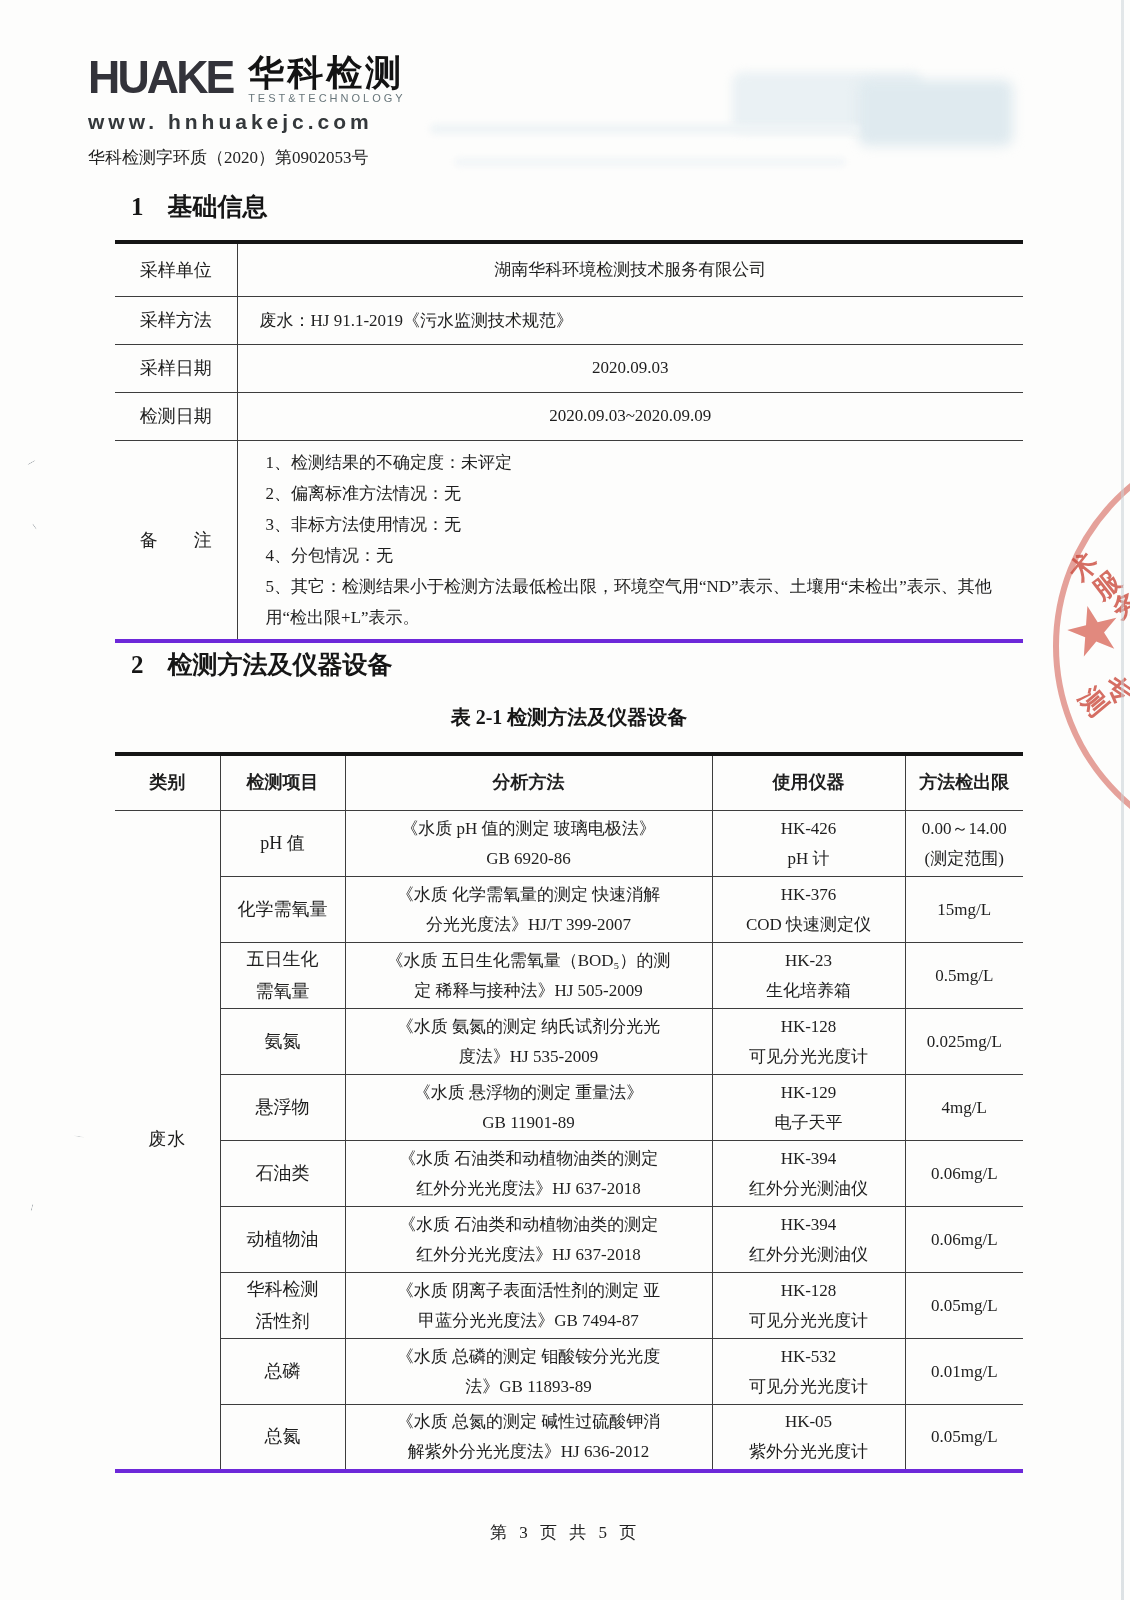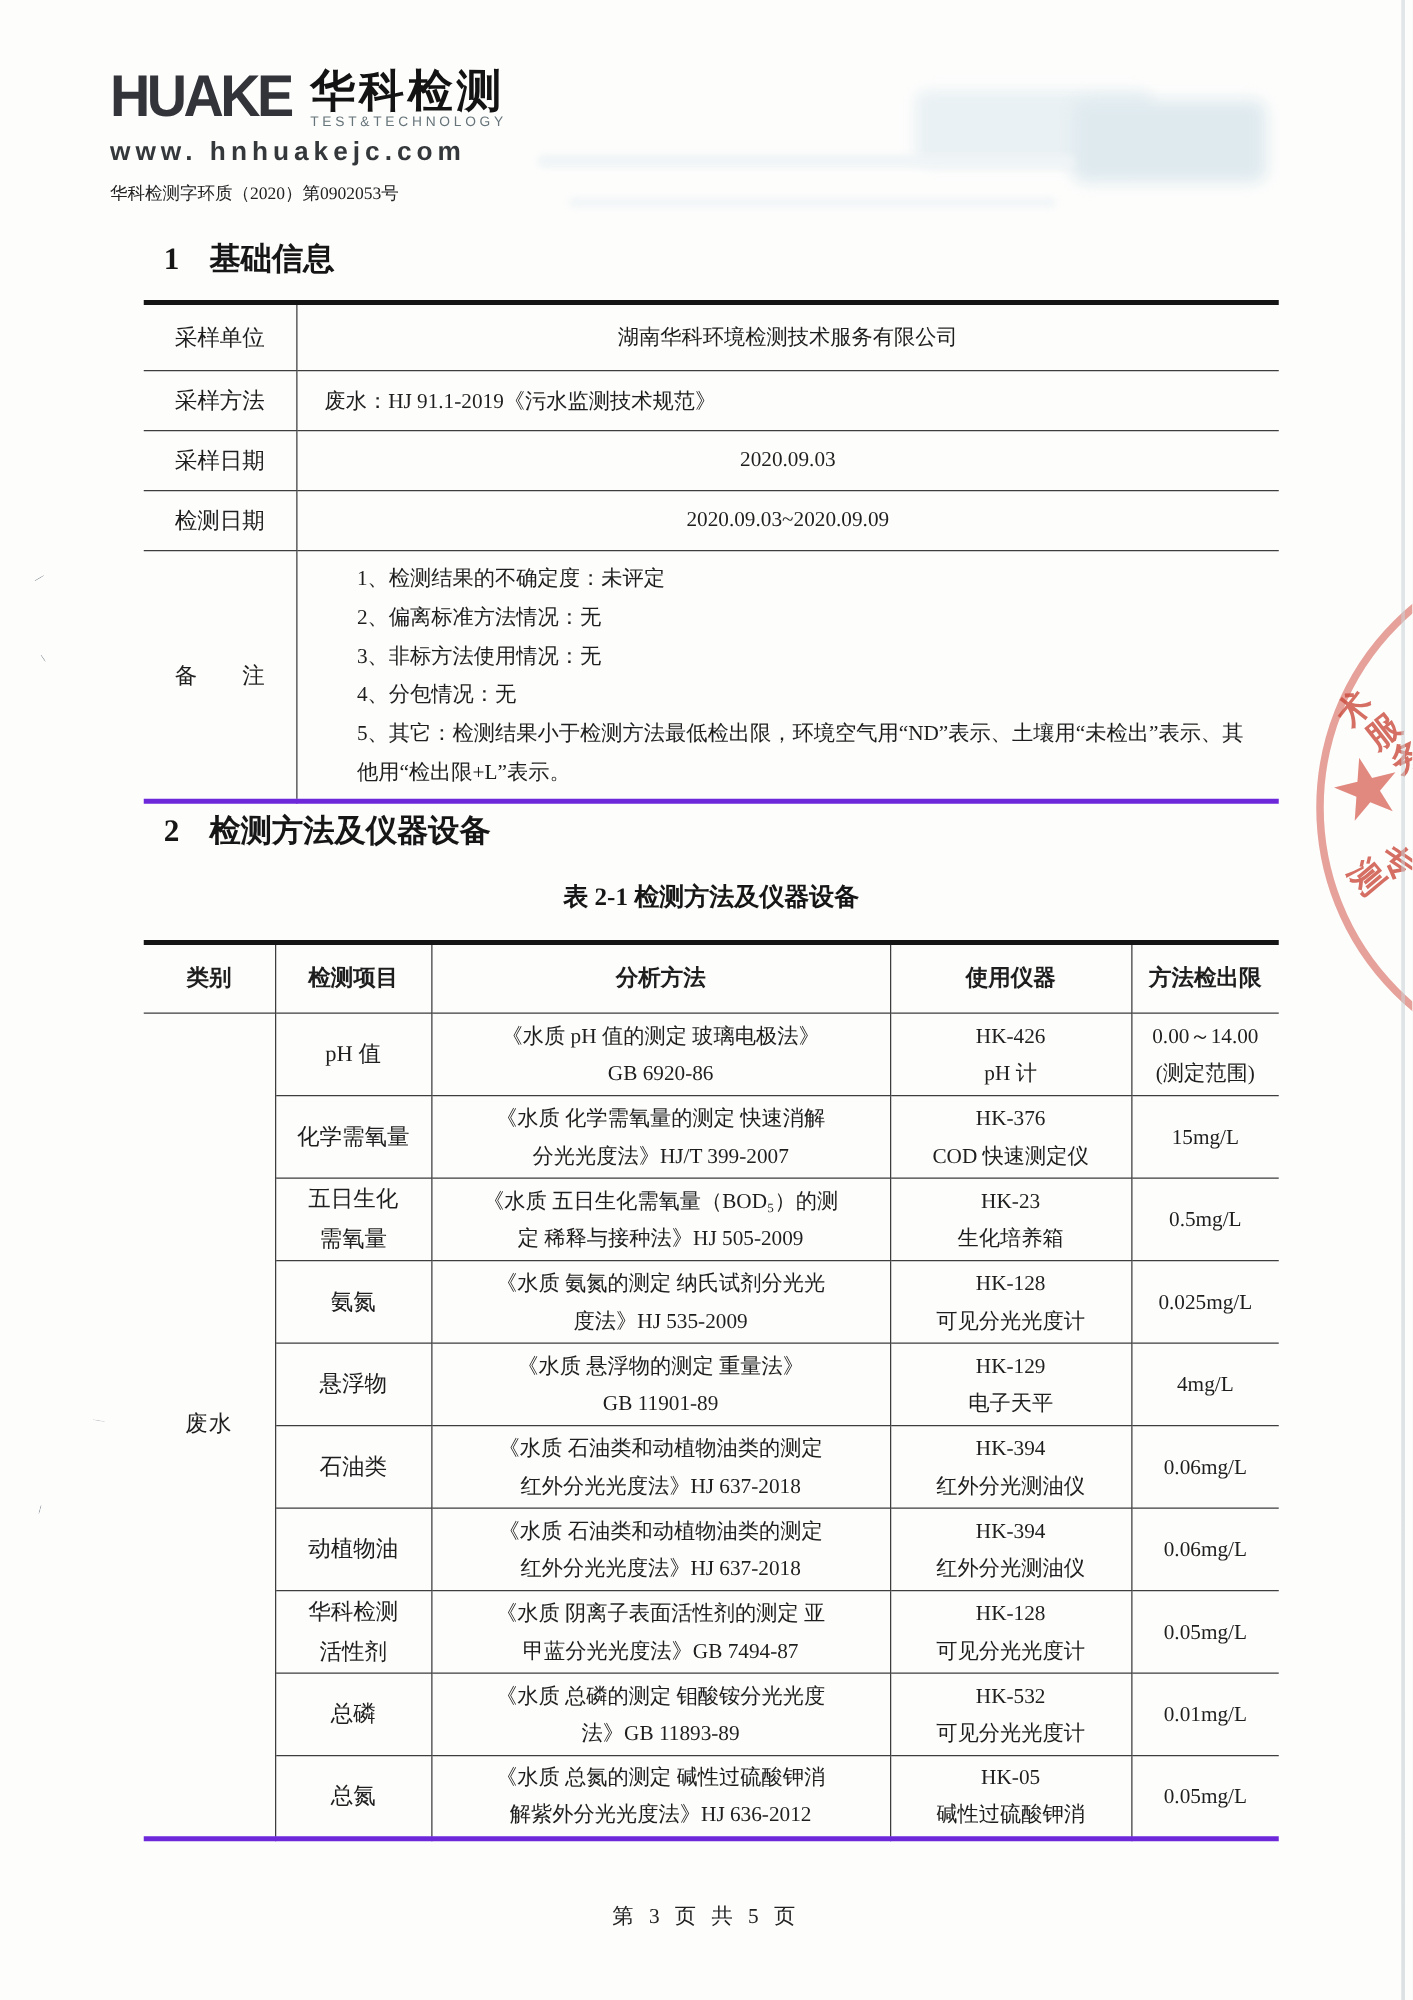--- a/index.html
+++ b/index.html
@@ -26,21 +26,21 @@
   .logo-cn-wrap{margin-left:8px;}
   .logo-cn{font-size:36px;line-height:38px;font-weight:600;letter-spacing:3px;color:#131313;}
   .logo-tagline{
     font-family:"Liberation Sans","DejaVu Sans",sans-serif;
     font-size:11px;letter-spacing:3px;color:#67757a;margin-top:0;
   }
   .logo-url{
     font-family:"Liberation Sans","DejaVu Sans",sans-serif;
     font-size:21px;font-weight:bold;letter-spacing:4px;color:#34383b;margin-top:6px;
   }
-  .doc-number{position:absolute;left:88px;top:146px;font-size:14px;color:#222;}
+  .doc-number{position:absolute;left:88px;top:146px;font-size:17px;color:#222;}
 
   
   .sec-heading{position:absolute;font-size:25px;font-weight:bold;color:#161616;}
   .sec-heading .num{margin-right:24px;}
   .h1{left:131px;top:190px;}
   .h2{left:131px;top:648px;}
   .t2-title{position:absolute;left:115px;top:704px;width:908px;text-align:center;
     font-size:20px;font-weight:bold;color:#161616;}
 
   
@@ -49,21 +49,21 @@
   td{vertical-align:middle;padding:0;}
 
   .t1{left:115px;top:240px;width:908px;}
   .t1 td{border-bottom:1px solid #3d3d3d;}
   .t1 tr:last-child td{border-bottom:none;}
   .t1 td.lbl{border-right:1px solid #3d3d3d;text-align:center;font-size:18px;}
   .t1 td.val{text-align:center;}
   .t1 td.val.left{text-align:left;padding-left:22px;}
   .t1 .r1{height:54px;} .t1 .r2,.t1 .r3,.t1 .r4{height:48px;}
   .t1 td.remarks-val{height:184px;text-align:left;padding:6px 18px 6px 28px;line-height:31px;}
-  .remark-line{white-space:normal;margin-left:20px;}
+  .remark-line{white-space:normal;}
 
   .t2{left:115px;top:752px;width:908px;}
   .t2 td{border:1px solid #3d3d3d;text-align:center;line-height:1.75;}
   .t2 td:first-child{border-left:none;}
   .t2 td:last-child{border-right:none;}
   .t2 .head td{height:54px;font-size:18px;font-weight:bold;}
   .t2 tr.data{height:66px;}
   .t2 .item-cell{font-size:18px;}
   .t2 .cat-cell{font-size:18px;letter-spacing:1px;}
   .cell-line{min-height:0;}
@@ -330,21 +330,21 @@
     <tr class="data">
       <td class="item-cell">
         <div class="cell-line">总氮</div>
       </td>
       <td>
         <div class="cell-line">《水质  总氮的测定  碱性过硫酸钾消</div>
             <div class="cell-line">解紫外分光光度法》HJ 636-2012</div>
       </td>
       <td>
         <div class="cell-line">HK-05</div>
-            <div class="cell-line">碱性过硫酸钾消</div>
+            <div class="cell-line">紫外分光光度计</div>
       </td>
       <td>
         <div class="cell-line">0.05mg/L</div>
       </td>
     </tr>
   </tbody>
     </table>
 
   <div class="page-footer">第 3 页 共 5 页</div>
 

